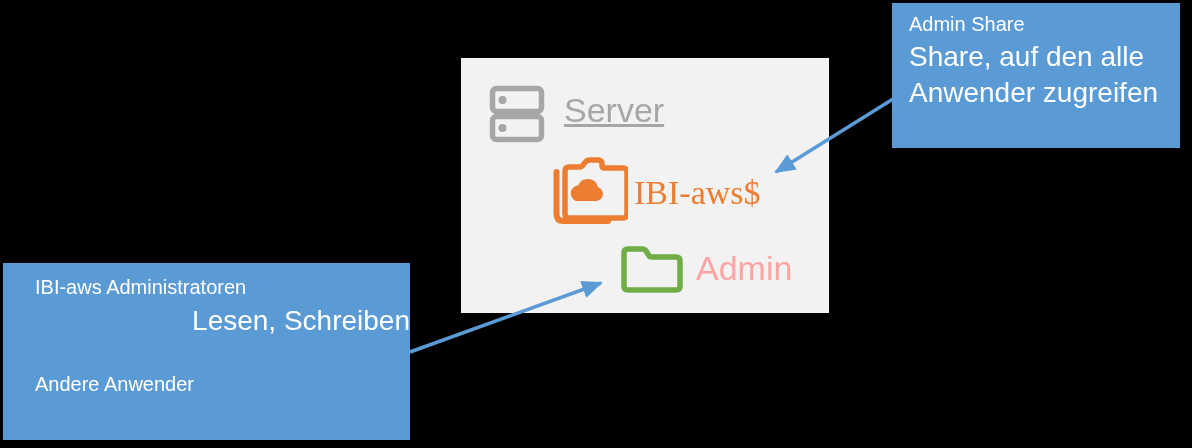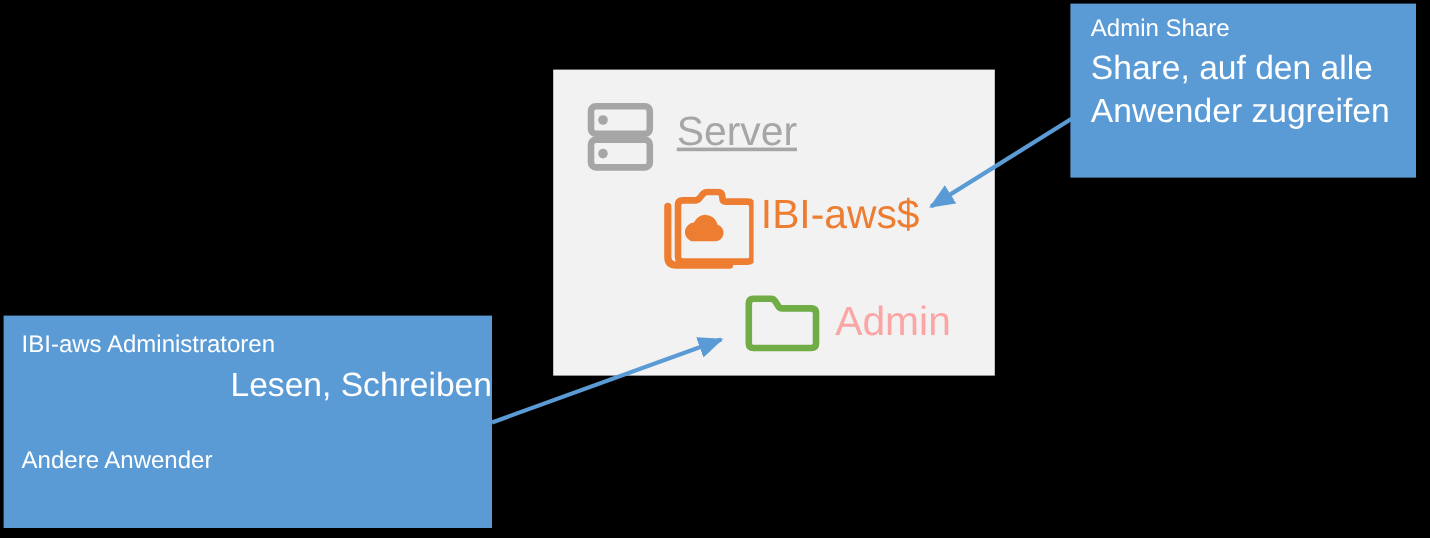--- a/index.html
+++ b/index.html
@@ -16,41 +16,41 @@
   .panel{
     left:461px;top:58px;width:368px;height:255px;
     background:#f2f2f2;
   }
   .label{
     line-height:1;
     white-space:nowrap;
     font-size:34px;
   }
   .server-label{left:564px;top:93px;color:#a6a6a6;text-decoration:underline;}
-  .share-label{left:634px;top:162px;color:#ed7d31;}
+  .share-label{left:634px;top:176px;color:#ed7d31;font-family:Liberation Serif, serif;}
   .admin-label{left:696px;top:251px;color:#fca5a5;}
 
   .server-icon{left:489px;top:85px;}
   .shared-folder-icon{left:550px;top:157px;}
   .folder-icon{left:620px;top:241px;}
 
   
   .callout{
     background:#5b9bd5;
     color:#ffffff;
   }
   .callout .small{font-size:20px;line-height:30px;white-space:nowrap;}
   .callout .big{font-size:28px;line-height:36px;white-space:nowrap;}
   .callout-file-share{
     left:892px;top:3px;width:288px;height:145px;
     padding:6px 0 0 17px;box-sizing:border-box;
   }
   .callout-permissions{
     left:3px;top:263px;width:407px;height:177px;
-    padding:9px 0 0 15px;box-sizing:border-box;
+    padding:9px 0 0 32px;box-sizing:border-box;
   }
   .callout-permissions .big{line-height:37px;text-align:right;}
   .spacer{height:30px;}
 
   
   .overlay{left:0;top:0;pointer-events:none;}
 </style>
 </head>
 <body>
 

